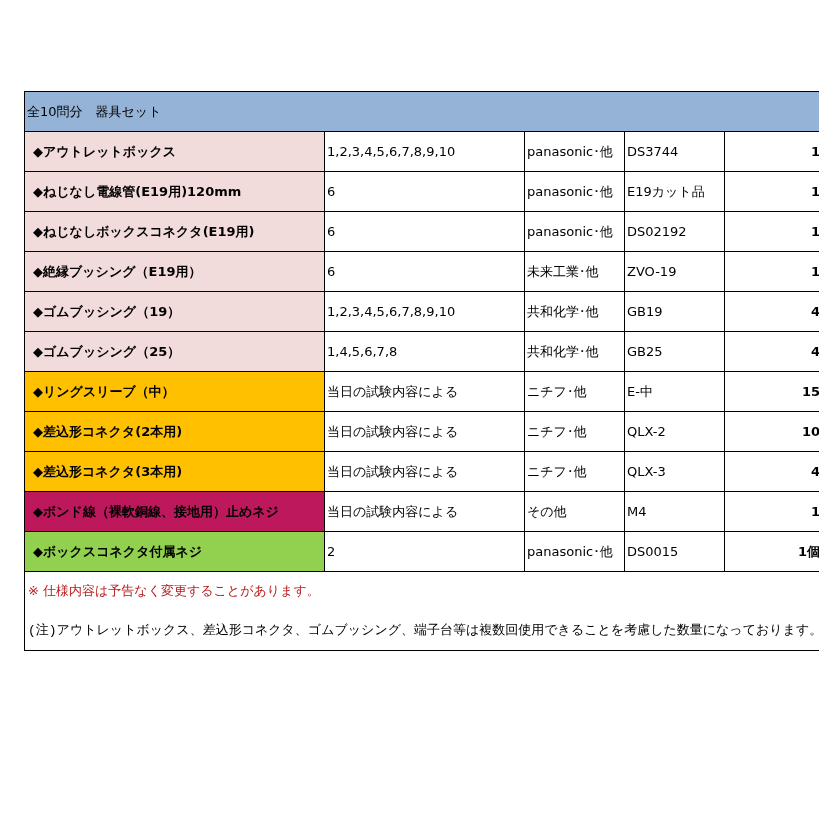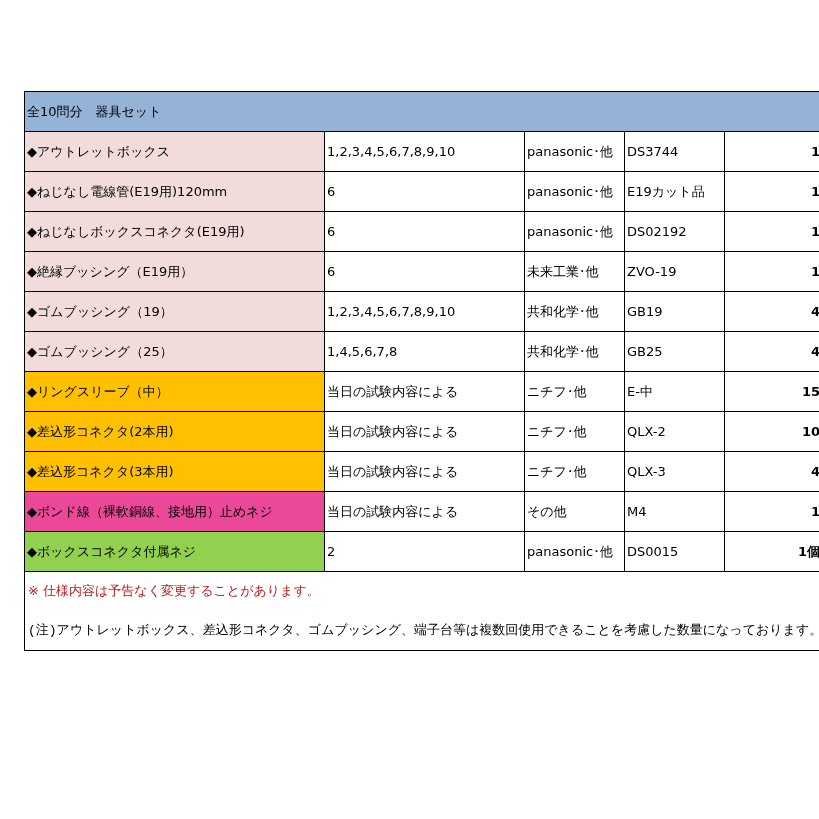--- a/index.html
+++ b/index.html
@@ -3,21 +3,21 @@
   <meta charset="utf-8">
   <style>
     html, body { margin: 0; padding: 0; background: #ffffff; }
     body { width: 819px; height: 819px; position: relative; overflow: hidden;
            font-family: "DejaVu Sans", "Liberation Sans", sans-serif; color: #000; }
     .sheet { position: absolute; left: 24px; top: 91px; width: 800px; }
     table { border-collapse: collapse; width: 800px; table-layout: fixed; }
     td { border: 1px solid #000; height: 39px; padding: 0 2px; font-size: 13px;
          white-space: nowrap; overflow: hidden; vertical-align: middle; }
     td.title { background: #95b3d7; height: 39px; }
-    td.name { padding-left: 2px; }
+    td.name { padding-left: 8px; font-weight: bold; }
     td.qty { text-align: right; font-weight: bold; padding-right: 4px; font-size: 13px; }
     td.notes { height: 78px; vertical-align: top; padding: 0 3px; }
     .note-red { color: #b91c1c; margin-top: 10px; font-size: 13px; }
     .note-black { margin-top: 21px; font-size: 13px; font-family: Liberation Mono, monospace; }
   </style>
 </head>
 <body>
 
 <div class="sheet">
   <table>
@@ -91,21 +91,21 @@
           <td class="qty">10</td>
         </tr>
         <tr>
           <td class="name" style="background: rgb(255, 192, 0);">◆差込形コネクタ(3本用)</td>
           <td>当日の試験内容による</td>
           <td>ニチフ･他</td>
           <td>QLX-3</td>
           <td class="qty">4</td>
         </tr>
         <tr>
-          <td class="name" style="background: #ec4899;">◆ボンド線（裸軟銅線、接地用）止めネジ</td>
+          <td class="name" style="background: #be185d;">◆ボンド線（裸軟銅線、接地用）止めネジ</td>
           <td>当日の試験内容による</td>
           <td>その他</td>
           <td>M4</td>
           <td class="qty">1</td>
         </tr>
         <tr>
           <td class="name" style="background: rgb(146, 208, 80);">◆ボックスコネクタ付属ネジ</td>
           <td>2</td>
           <td>panasonic･他</td>
           <td>DS0015</td>

